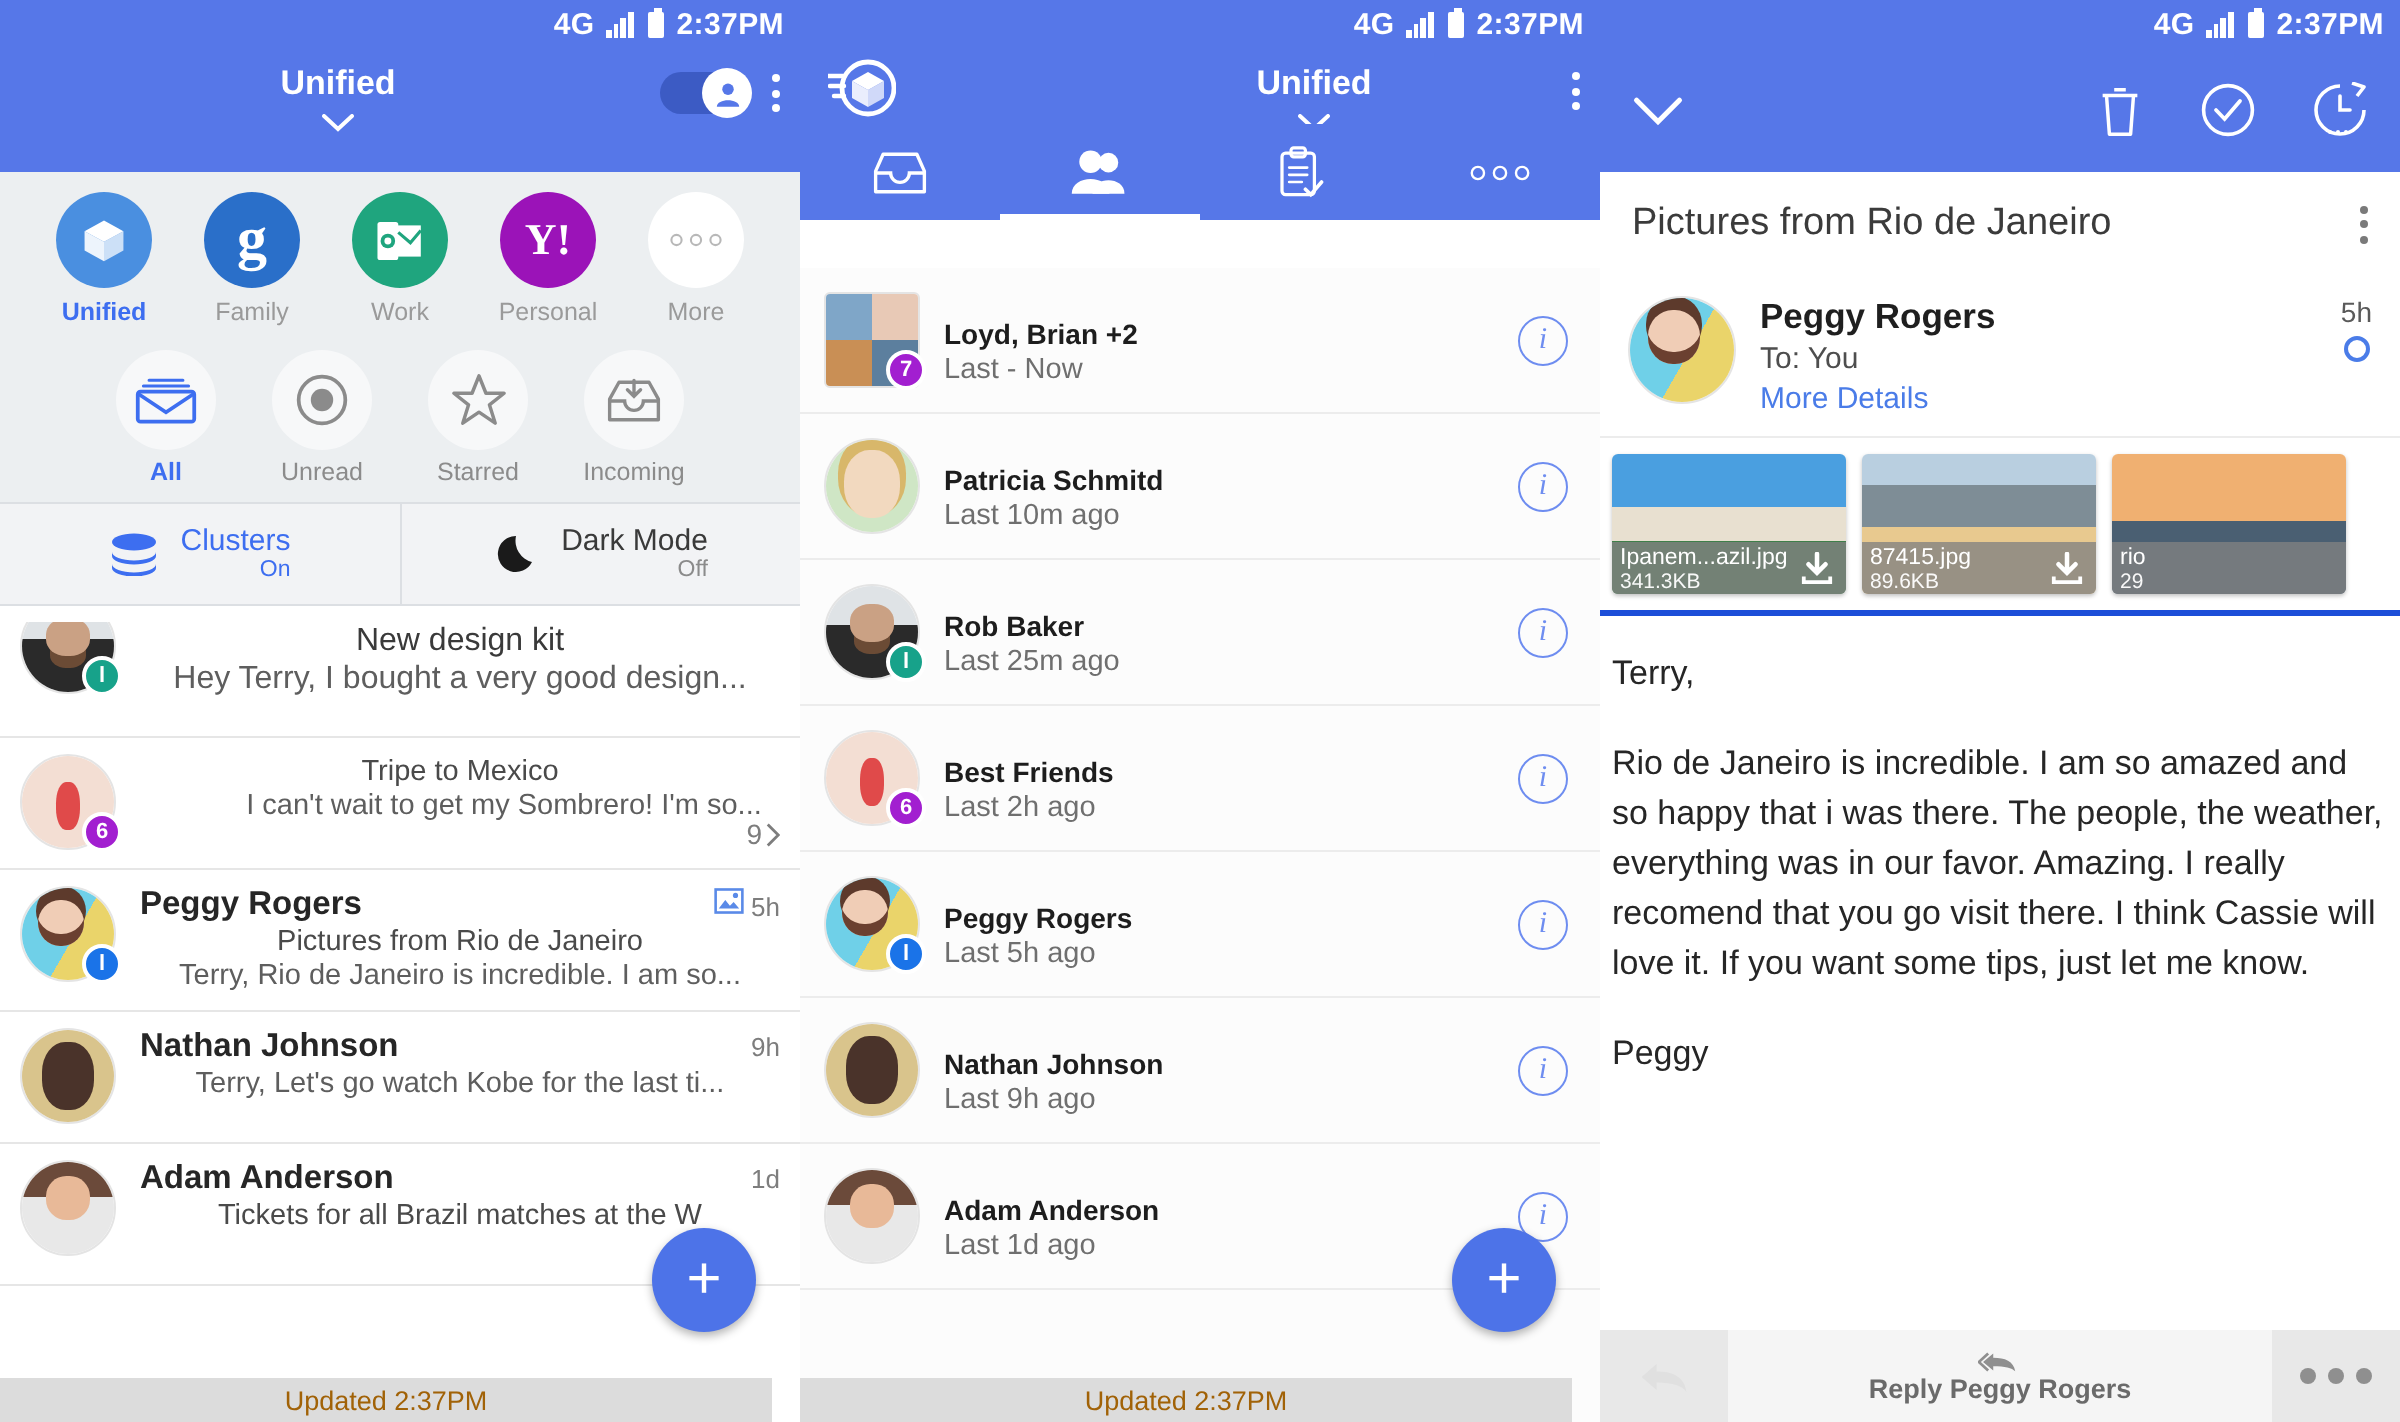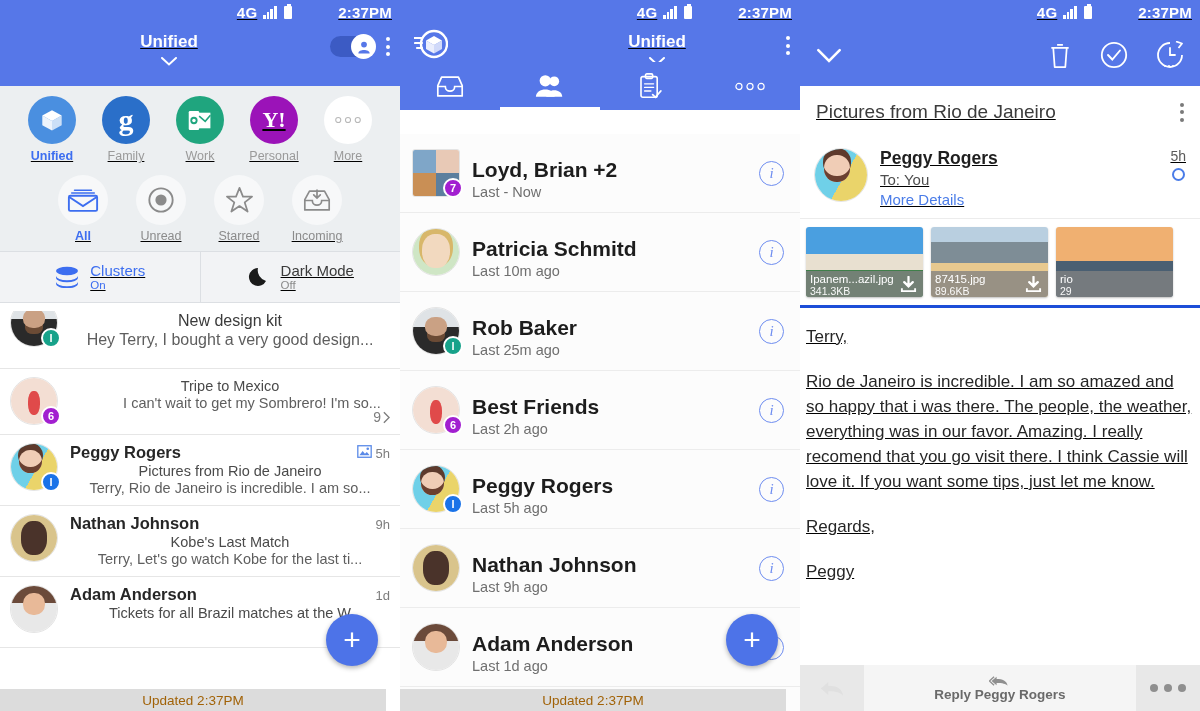--- a/index.html
+++ b/index.html
@@ -2,40 +2,40 @@
 <html><head>
 <meta charset="utf-8">
 <style>
   * { box-sizing: border-box; margin: 0; padding: 0; }
   html, body {
     width: 1200px; height: 711px;
     font-family: "Liberation Sans", sans-serif;
     background: #ffffff;
     overflow: hidden;
   }
-  .screens { display: flex; width: 1200px; height: 711px; text-decoration: underline; }
+  .screens { display: flex; width: 1200px; height: 711px; }
   .panel { width: 400px; height: 711px; position: relative; overflow: hidden; background:#fff; }
 
   
   .statusbar {
     height: 24px; background: #5677e8; color: #fff;
     display: flex; align-items: center; justify-content: flex-end;
     gap: 6px; padding-right: 8px; font-size: 15px; font-weight: 700;
     letter-spacing: .2px;
   }
   .statusbar .net { font-size: 15px; }
   .sig { display:inline-block; width:15px; height:13px; position:relative; }
   .sig i { position:absolute; bottom:0; width:2.6px; background:#fff; display:block; }
   .sig i:nth-child(1){ left:0; height:4px; }
   .sig i:nth-child(2){ left:3.6px; height:7px; }
   .sig i:nth-child(3){ left:7.2px; height:10px; }
   .sig i:nth-child(4){ left:10.8px; height:13px; }
   .batt { display:inline-block; width:8px; height:13px; border:2px solid #fff; background:#fff; position:relative; border-radius:1px;}
   .batt:before{ content:""; position:absolute; top:-4px; left:1px; width:4px; height:2px; background:#fff;}
-  .clock { font-size:15px; font-weight:700;margin-left:40px; }
+  .clock { font-size:15px; font-weight:700; }
 
   
   .appbar { background:#5677e8; color:#fff; position:relative; }
   .appbar-row { height:62px; display:flex; align-items:flex-start; padding:4px 10px 0 8px; }
   .brand { display:flex; flex-direction:column; align-items:flex-start; width:120px; }
   .brand-logo { width:34px; height:34px; position:relative; margin-left:6px;}
   .inbox-label { font-size:13.5px; margin-top:2px; margin-left:0; }
   .inbox-label b { font-weight:700; }
   .inbox-label span { opacity:.85; font-weight:400;}
   .title-wrap { flex:1; display:flex; flex-direction:column; align-items:center; padding-top:4px;}
@@ -64,21 +64,21 @@
   .filters { background:#eceff1; padding:4px 0 8px; display:flex; justify-content:center; gap:14px; }
   .filt { width:64px; display:flex; flex-direction:column; align-items:center; gap:4px;}
   .filt .cir { width:50px; height:50px; border-radius:50%; background:#f7f8f9; display:flex; align-items:center; justify-content:center; }
   .filt .nm { font-size:12.5px; color:#8b8b8b; }
   .filt.active .nm { color:#3d6ef0; font-weight:700; }
 
   
   .togglerow { background:#f2f3f5; display:flex; height:52px; border-top:1px solid #dcdfe3; border-bottom:1px solid #dcdfe3;}
   .togglecell { flex:1; display:flex; align-items:center; justify-content:center; gap:10px;}
   .togglecell + .togglecell { border-left:1px solid #dcdfe3; }
-  .tg-txt { display:flex; flex-direction:column; align-items:flex-start; line-height:1.15;}
+  .tg-txt { display:flex; flex-direction:column; align-items:flex-end; line-height:1.15;}
   .tg-txt .t { font-size:15px; }
   .tg-txt .s { font-size:11.5px; }
   .tg-on .t { color:#3d6ef0; } .tg-on .s { color:#3d6ef0; }
   .tg-off .t { color:#3a3a3a; } .tg-off .s { color:#8b8b8b; }
 
   
   .maillist { position:absolute; left:0; right:0; top:311px; bottom:0; background:#fff; }
   .mailrow { display:flex; padding:8px 10px 9px 10px; border-bottom:1px solid #e6e6e6; position:relative; background:#fff;}
   .mailrow.partial { padding-top:0; }
   .av-wrap { position:relative; width:48px; height:48px; flex:0 0 48px; margin-right:12px;}
@@ -104,21 +104,21 @@
 
   .updated { position:absolute; left:0; right:14px; bottom:0; height:22px; background:#dcdcdc;
              display:flex; align-items:center; justify-content:center; font-size:13.5px; color:#a16207; }
 
   
   .tabsbar { background:#5677e8; height:48px; display:flex; align-items:center; position:relative;}
   .tab { flex:1; display:flex; align-items:center; justify-content:center; height:48px; color:#fff;}
   .tabindicator { position:absolute; bottom:0; height:3px; background:#fff; }
   .peoplelist { position:absolute; left:0; right:0; top:134px; bottom:0; background:#fcfcfc; }
   .personrow { display:flex; align-items:center; padding:12px 16px 12px 12px; border-bottom:1px solid #ececec; background:#fcfcfc;}
-  .pname { font-size:21px; font-weight:700; color:#1d1d1d;margin-top:12px; }
+  .pname { font-size:14px; font-weight:700; color:#1d1d1d;margin-top:12px; }
   .plast { font-size:14.5px; color:#6f6f6f; margin-top:2px;}
   .info-ic { margin-left:auto; width:25px; height:25px; border-radius:50%; border:1.6px solid #6e8df0;
              color:#6e8df0; font-size:15px; font-style:italic; font-family:"Liberation Serif", serif;
              display:flex; align-items:center; justify-content:center; }
 
   
   .detailbar { background:#5677e8; height:62px; display:flex; align-items:center; padding:0 16px; gap:28px;}
   .detailbar .spacer { flex:1; }
   .subjectbar { height:52px; display:flex; align-items:center; padding:0 16px; background:#fff; }
   .subjecttxt { font-size:19px; color:#3b3b3b; flex:1; }
@@ -392,21 +392,20 @@
               <div class="face f-nathan"></div>
             </div>
         </div>
         <div class="mailbody">
           <div class="mailtop">
             <span class="sender">Nathan Johnson</span>
             <span class="meta">
                 <span class="time">9h</span>
               </span>
           </div>
-          <div class="subject">Kobe's Last Match</div>
           <div class="snippet">Terry, Let's go watch Kobe for the last ti...</div>
         </div>
       </div>
 
       <div class="mailrow">
         <div class="av-wrap">
           <div class="av-img">
               <div class="face f-adam"></div>
             </div>
         </div>
@@ -706,21 +705,20 @@
           <div class="fn">rio</div>
           <div class="fs">29</div>
 
         </div>
       </div>
     </div>
 
     <div class="bodytxt">
       <p>Terry,</p>
       <p>Rio de Janeiro is incredible. I am so amazed and so happy that i was there. The people, the weather, everything was in our favor. Amazing. I really recomend that you go visit there. I think Cassie will love it. If you want some tips, just let me know.</p>
-      <p>Regards,</p>
       <p>Peggy</p>
     </div>
 
     <div class="replybar">
       <div class="replyside">
         <svg viewBox="0 0 30 20" width="28" height="19">
           <path d="M11 3 L3 10 L11 17 V13 C20 13 25 15 27 18 C26 10 20 7 11 7 Z" fill="#e0e0e0"></path>
         </svg>
       </div>
       <div class="replymain">

